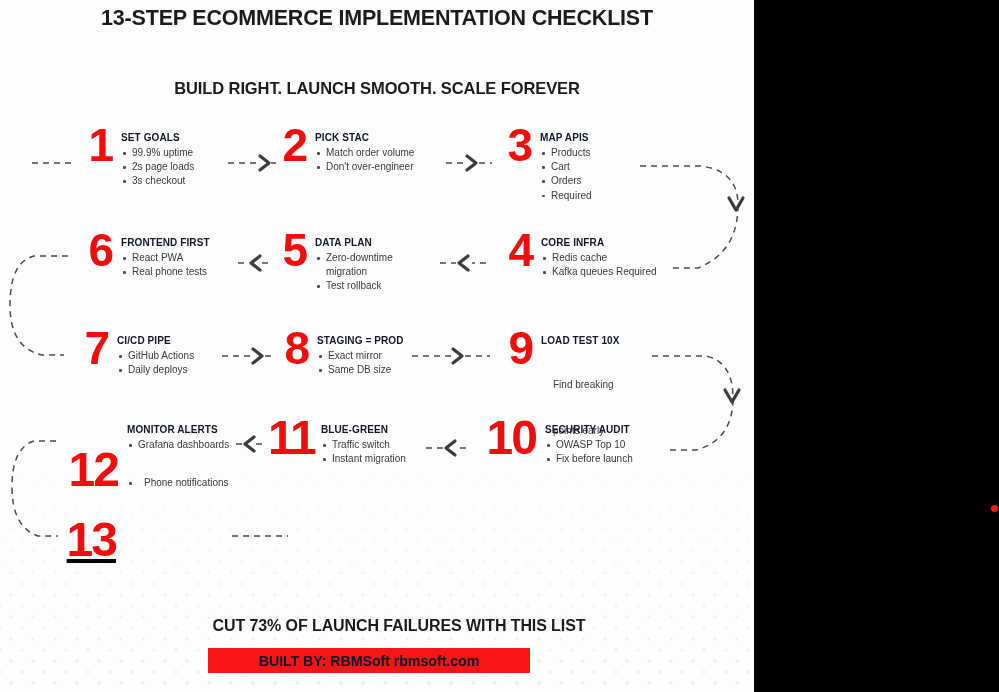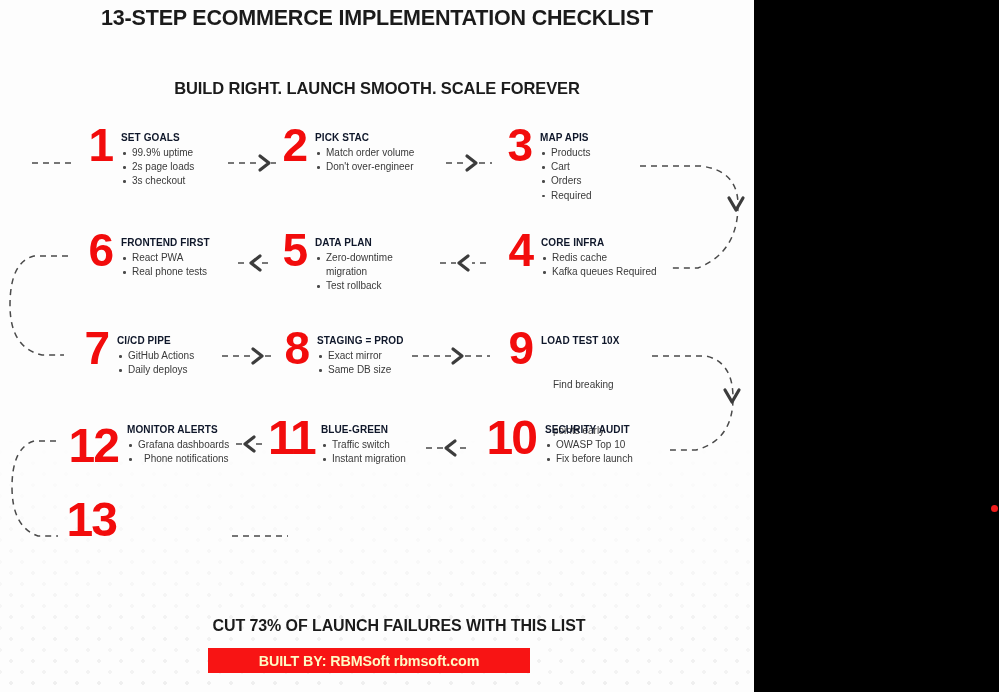--- a/index.html
+++ b/index.html
@@ -146,21 +146,21 @@
   #badge {
     position: absolute;
     left: 208px; top: 648px;
     width: 322px; height: 25px;
     background: #f81414;
     display: flex;
     align-items: center;
     justify-content: center;
   }
   #badge span {
-    color: #fef9c3;
+    color: #0f172a;
     font-size: 14.3px;
     font-weight: 700;
     letter-spacing: -0.1px;
   }
 </style>
 </head>
 <body>
 
 <div id="poster">
 
@@ -272,21 +272,21 @@
         </ul>
       </div>
     </div>
 
     <div class="step" style="left:56px; top:418px;align-items:flex-end;">
       <div class="step-num" style="width:62px; font-size:48px;">12</div>
       <div class="step-body">
         <div class="step-title">MONITOR ALERTS</div>
         <ul class="step-list">
           <li>Grafana dashboards</li>
-          <li style="padding-left:17px;">Phone notifications</li>
+          <li style="padding-left:17px;margin-top:24px;">Phone notifications</li>
         </ul>
       </div>
     </div>
 
     <div class="step" style="left:268px; top:418px;">
       <div class="step-num" style="width:44px; font-size:48px;">11</div>
       <div class="step-body">
         <div class="step-title">BLUE-GREEN</div>
         <ul class="step-list">
           <li>Traffic switch</li>
@@ -299,21 +299,21 @@
       <div class="step-num" style="width:66px; font-size:48px;">10</div>
       <div class="step-body">
         <div class="step-title">SECURITY AUDIT</div>
         <ul class="step-list">
           <li>OWASP Top 10</li>
           <li>Fix before launch</li>
         </ul>
       </div>
     </div>
 
-    <div class="step" style="left:58px; top:500px;">
+    <div class="step" style="left:58px; top:520px;text-decoration:underline;">
       <div class="step-num" style="width:58px; font-size:48px;">13</div>
     </div>
 
     <svg class="conn" style="left:0; top:0; width:754px; height:692px;" viewBox="0 0 754 692" xmlns="http://www.w3.org/2000/svg">
 
       <line x1="32" y1="163" x2="72" y2="163" stroke-width="1.5" stroke-dasharray="6 5"></line>
 
       <line x1="228" y1="163" x2="258" y2="163" stroke-width="1.5" stroke-dasharray="6 5"></line>
       <polyline points="260,156 269,163 260,170" stroke="#3c3c3c" stroke-width="3.2" fill="none" stroke-linecap="round" stroke-linejoin="round"></polyline>
       <line x1="271" y1="163" x2="276" y2="163" stroke-width="1.5" stroke-dasharray="6 5"></line>

